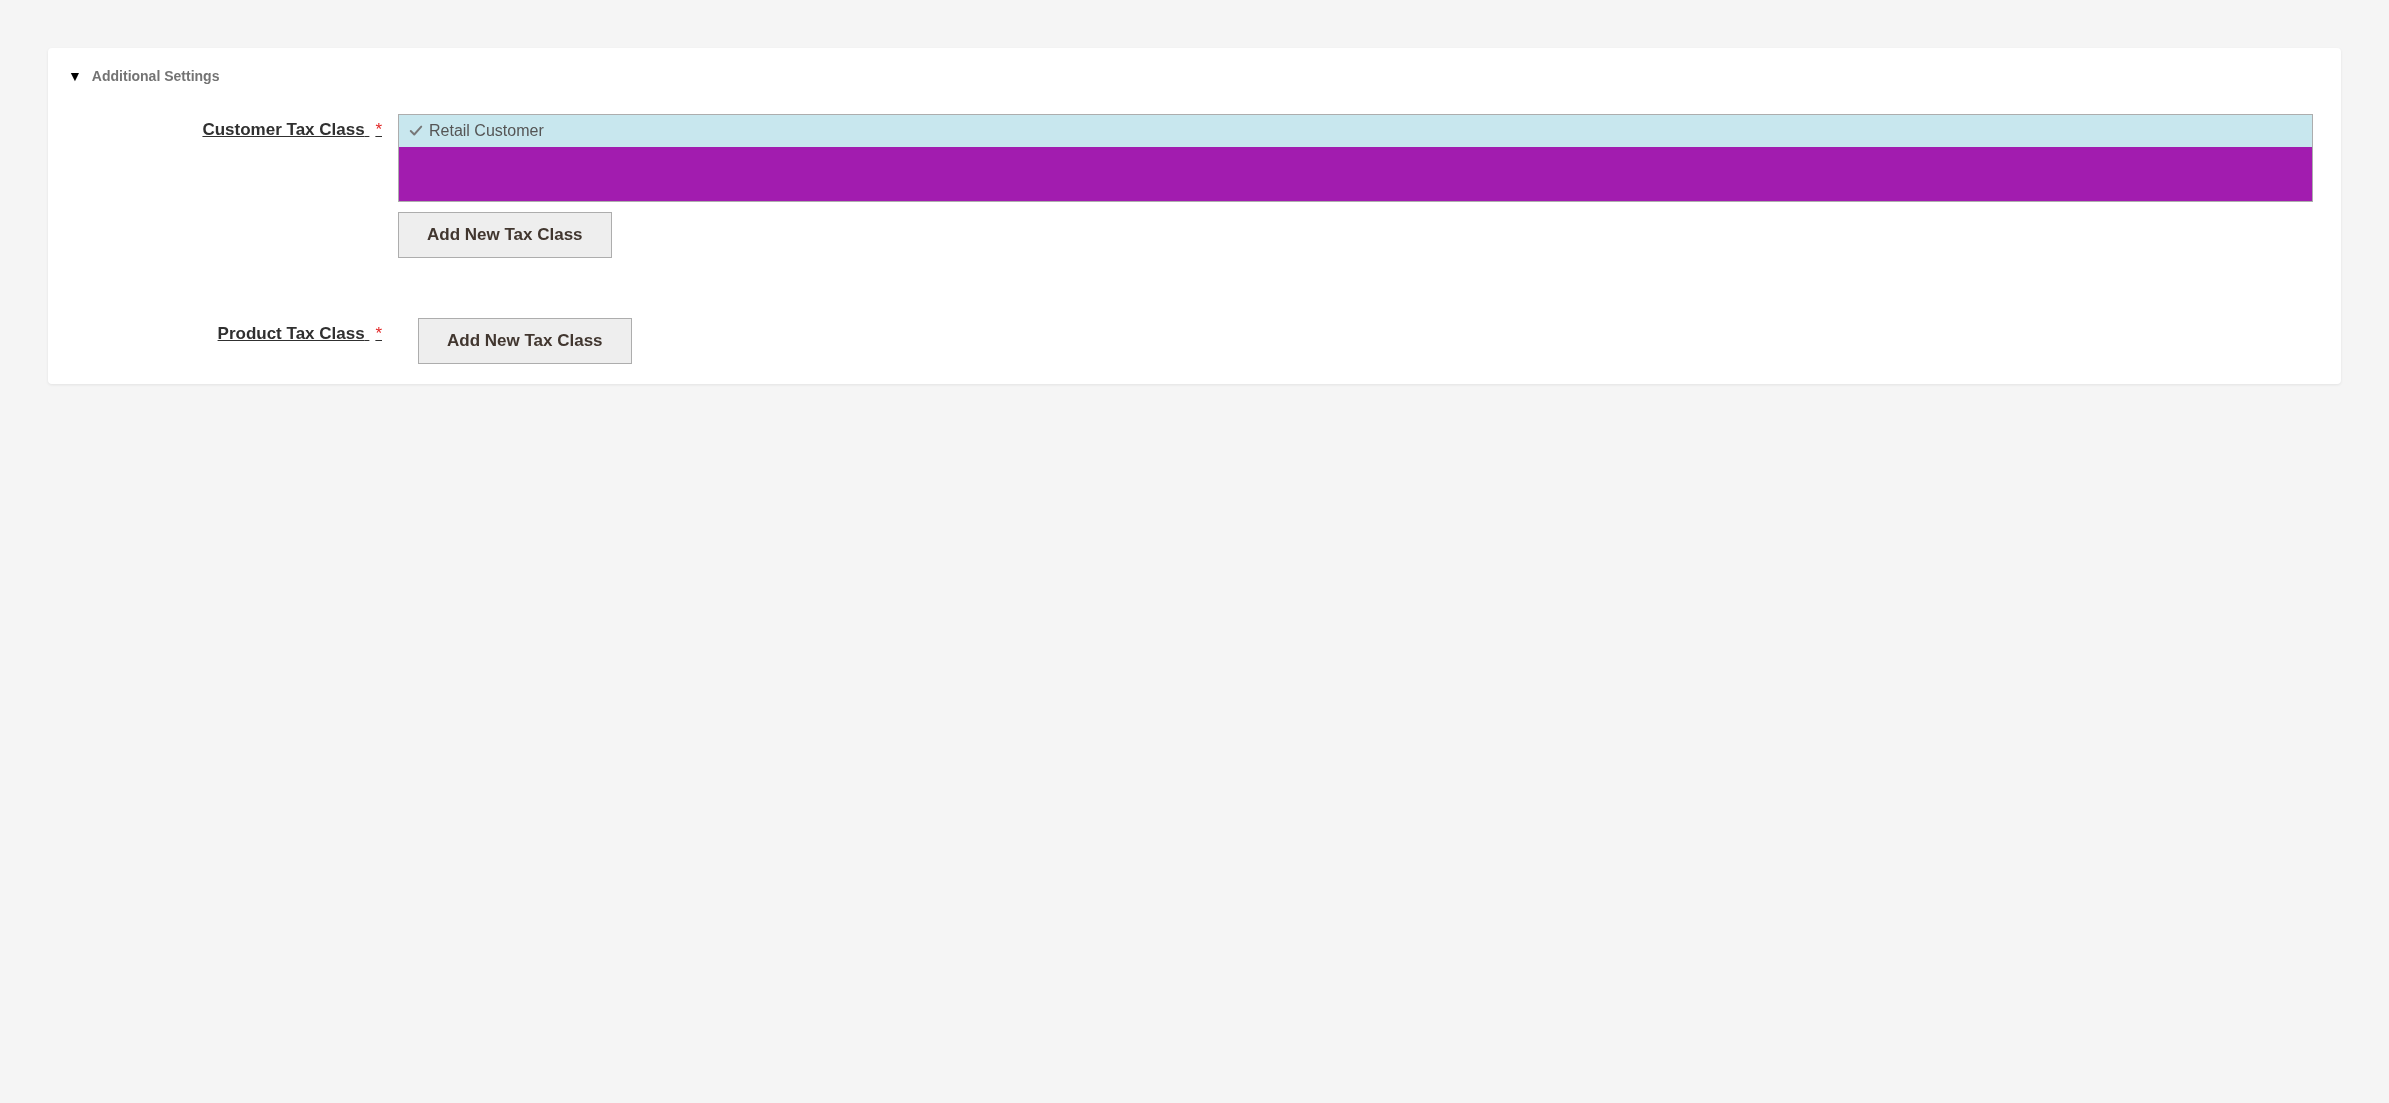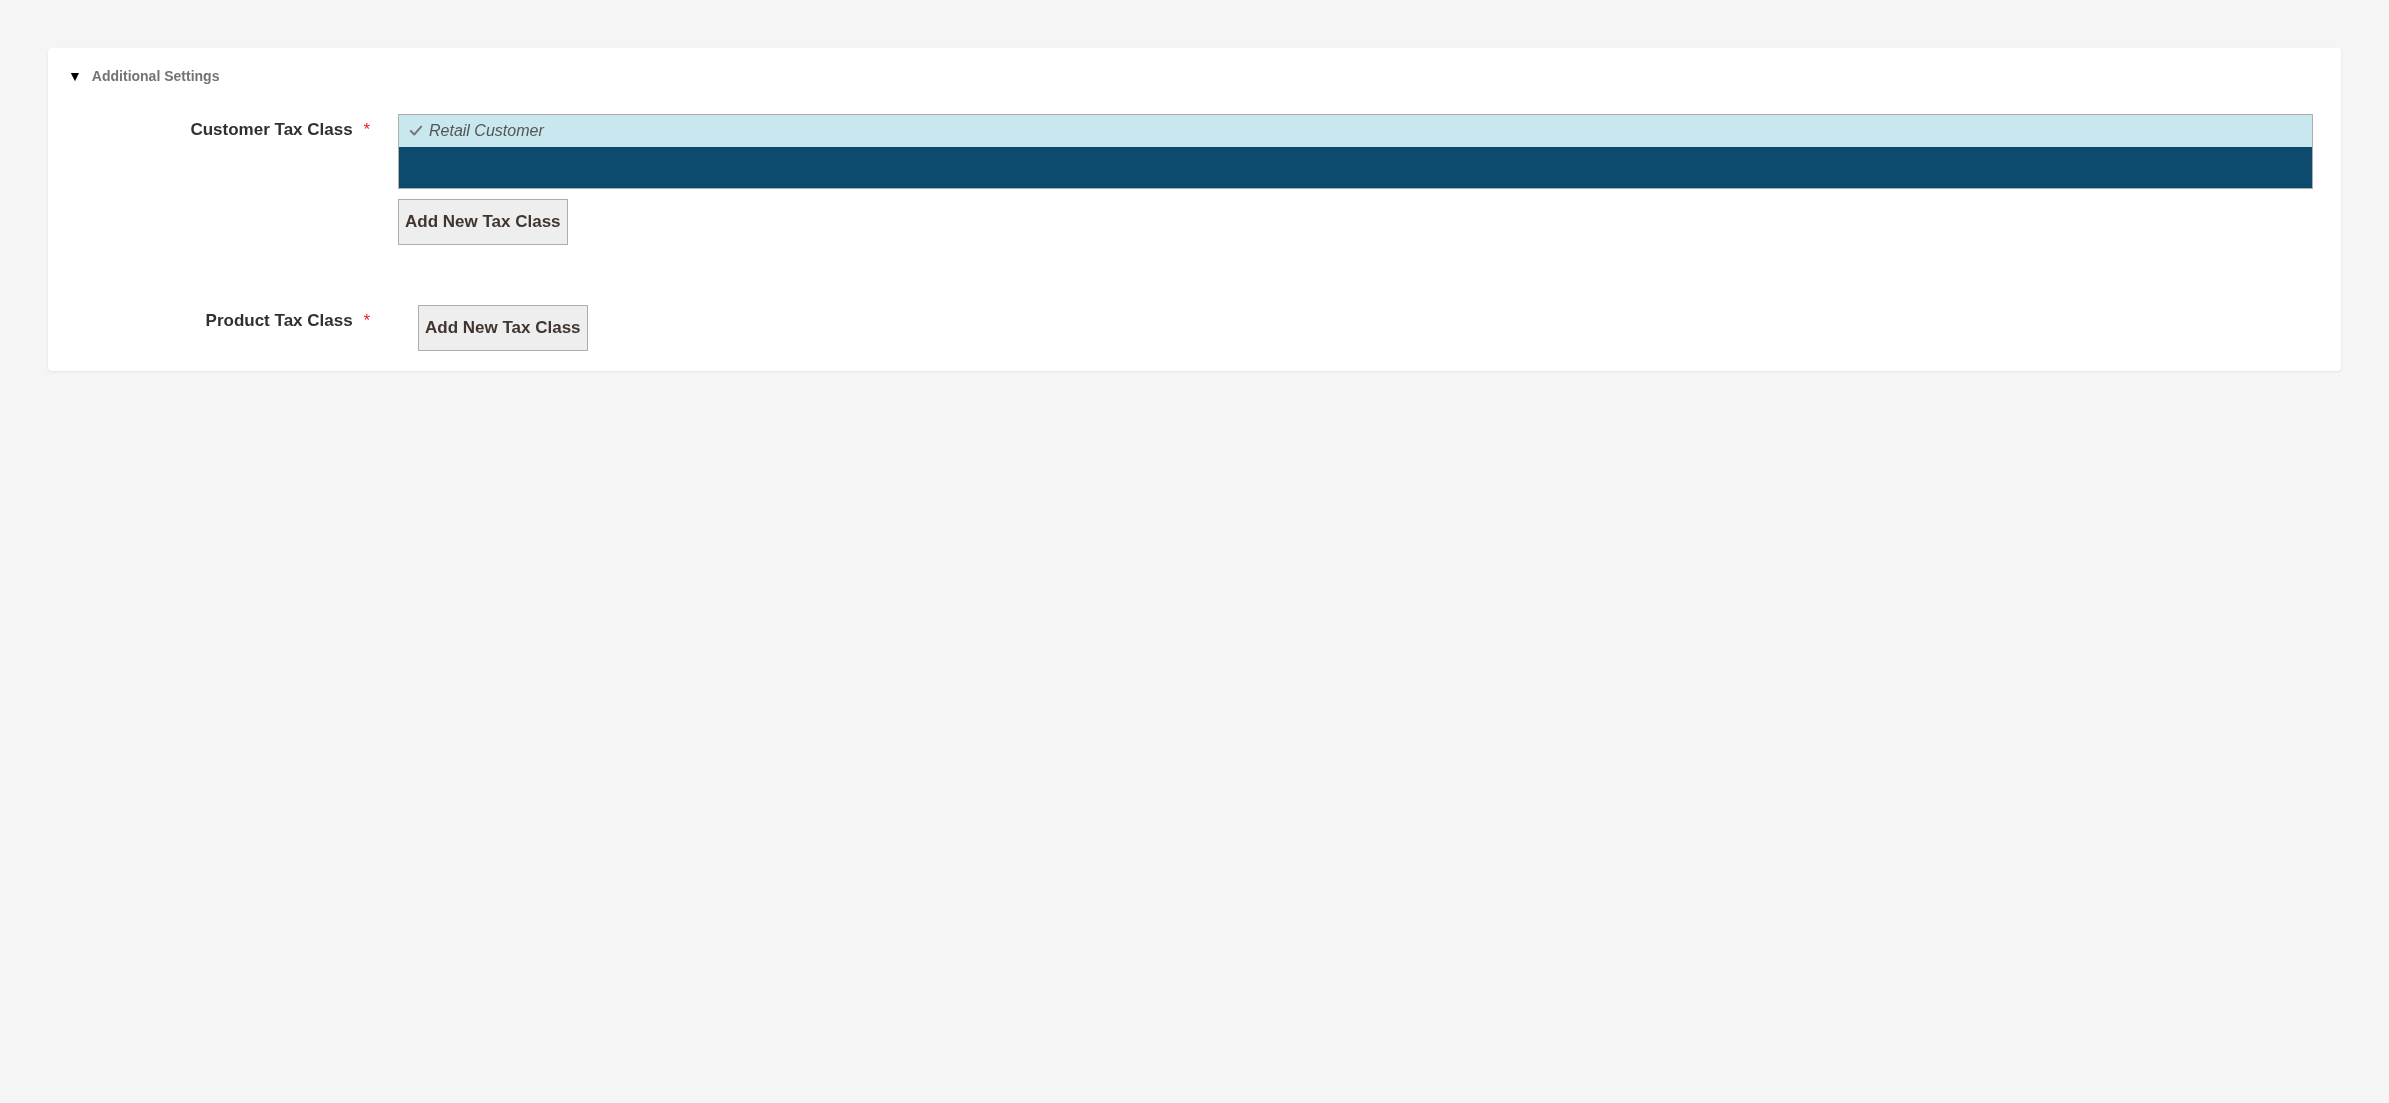--- a/index.html
+++ b/index.html
@@ -40,41 +40,41 @@
       margin-bottom: 60px;
     }
     .field-row:last-child {
       margin-bottom: 0;
       gap: 20px;
     }
     .label-col {
       width: 330px;
       flex-shrink: 0;
       text-align: right;
-      padding-right: 28px;
+      padding-right: 16px;
       padding-top: 6px;
       font-size: 17px;
       font-weight: 600;
       color: #303030;
+      text-decoration: underline;
     }
     .label-col .star {
       color: #e22626;
       margin-left: 6px;
       font-weight: 400;
     }
     .input-col {
       flex: 1;
     }
     .multiselect {
       border: 1px solid #adadad;
-      height: 75px;
+      height: 88px;
       overflow: auto;
       margin-bottom: 10px;
-      background: #0c4a6e;
-      font-style: italic;
+      background: #a21caf;
     }
     .multiselect .option {
       background: #c8e7ee;
       padding: 7px 10px;
       font-size: 16px;
       color: #555;
       display: flex;
       align-items: center;
       gap: 6px;
       cursor: pointer;
@@ -86,21 +86,21 @@
       align-items: center;
       justify-content: center;
     }
     .check-icon svg {
       width: 14px;
       height: 14px;
     }
     .add-btn {
       background: #eee;
       border: 1px solid #adadad;
-      padding: 12px 6px;
+      padding: 12px 28px;
       font-size: 17px;
       font-weight: 600;
       color: #41362f;
       cursor: pointer;
       font-family: inherit;
     }
   </style>
 </head>
 <body>
 

